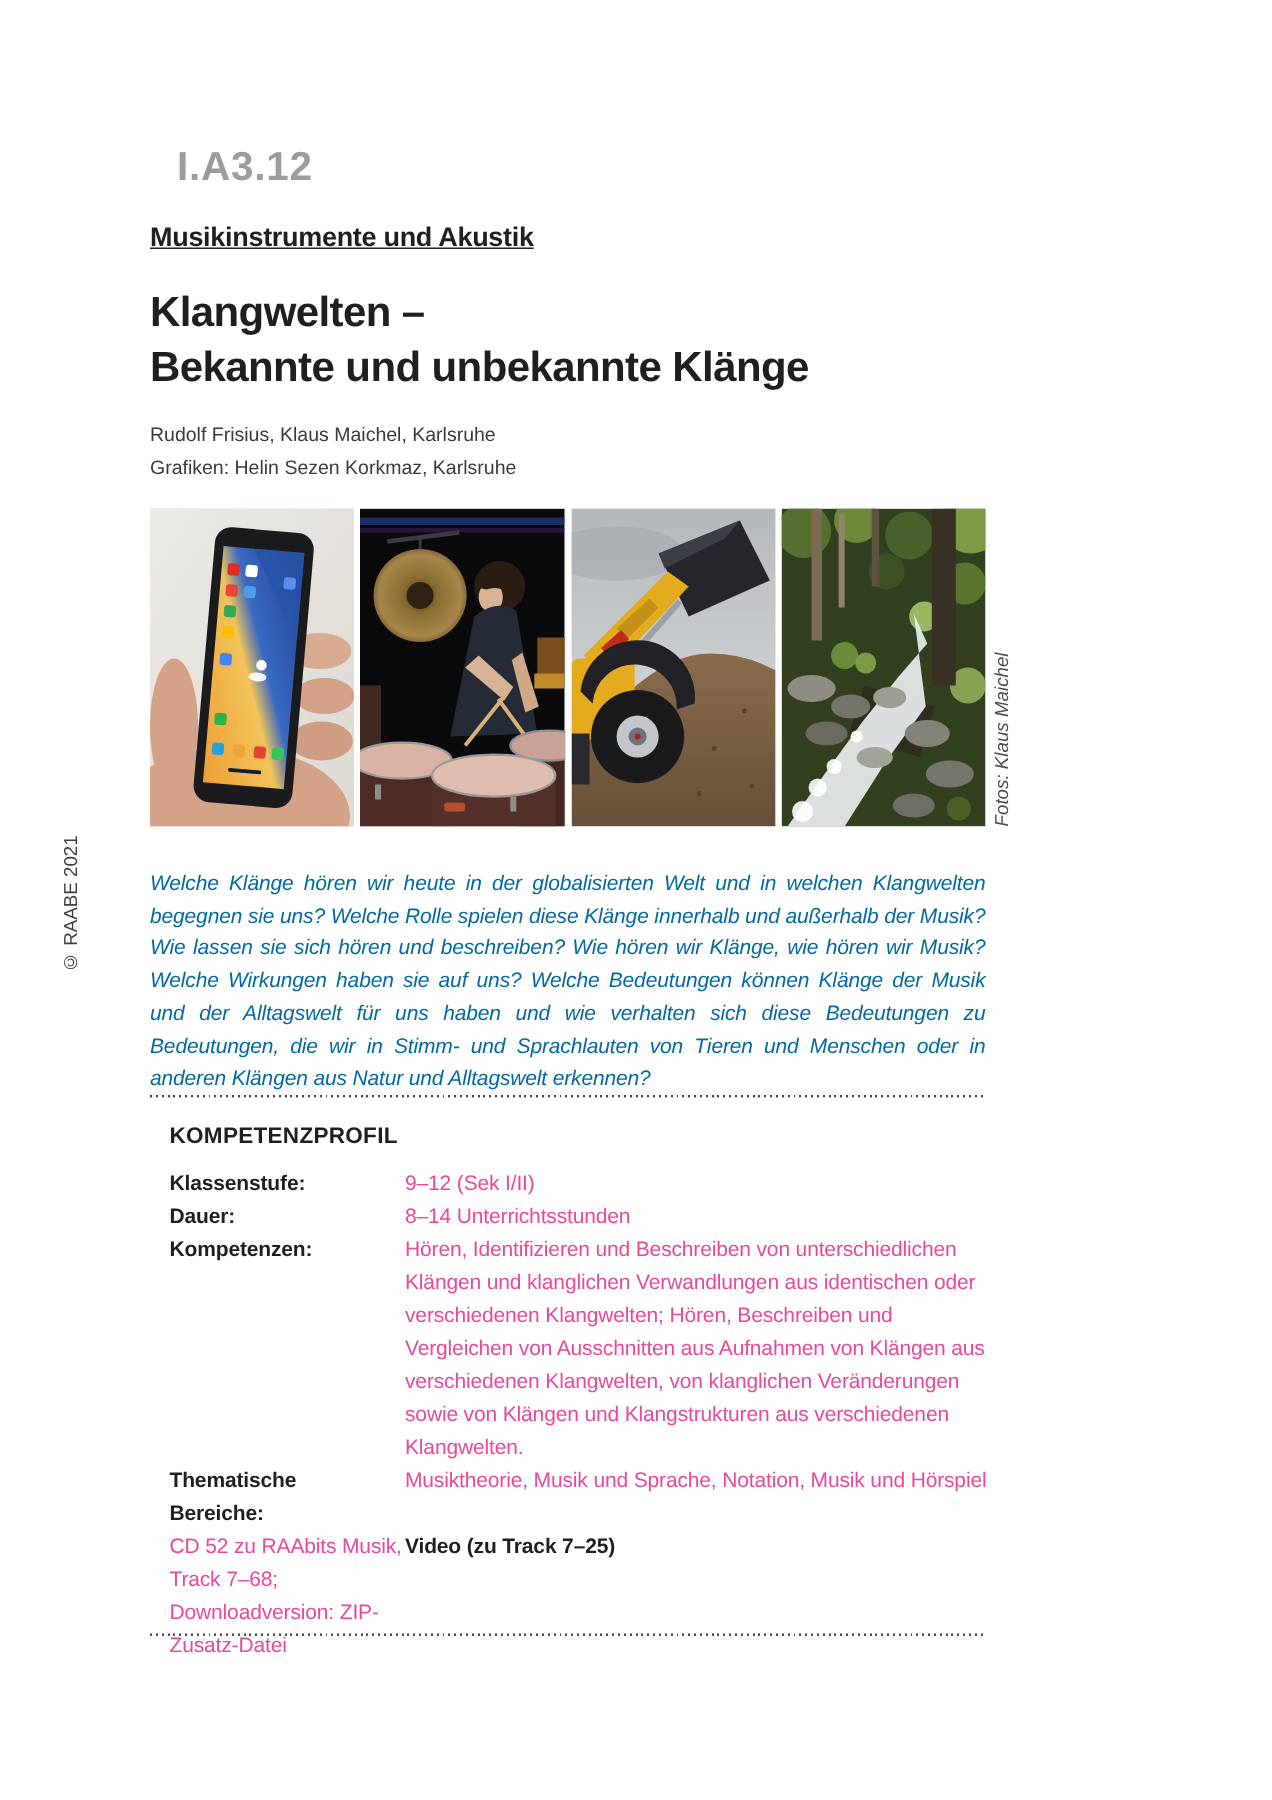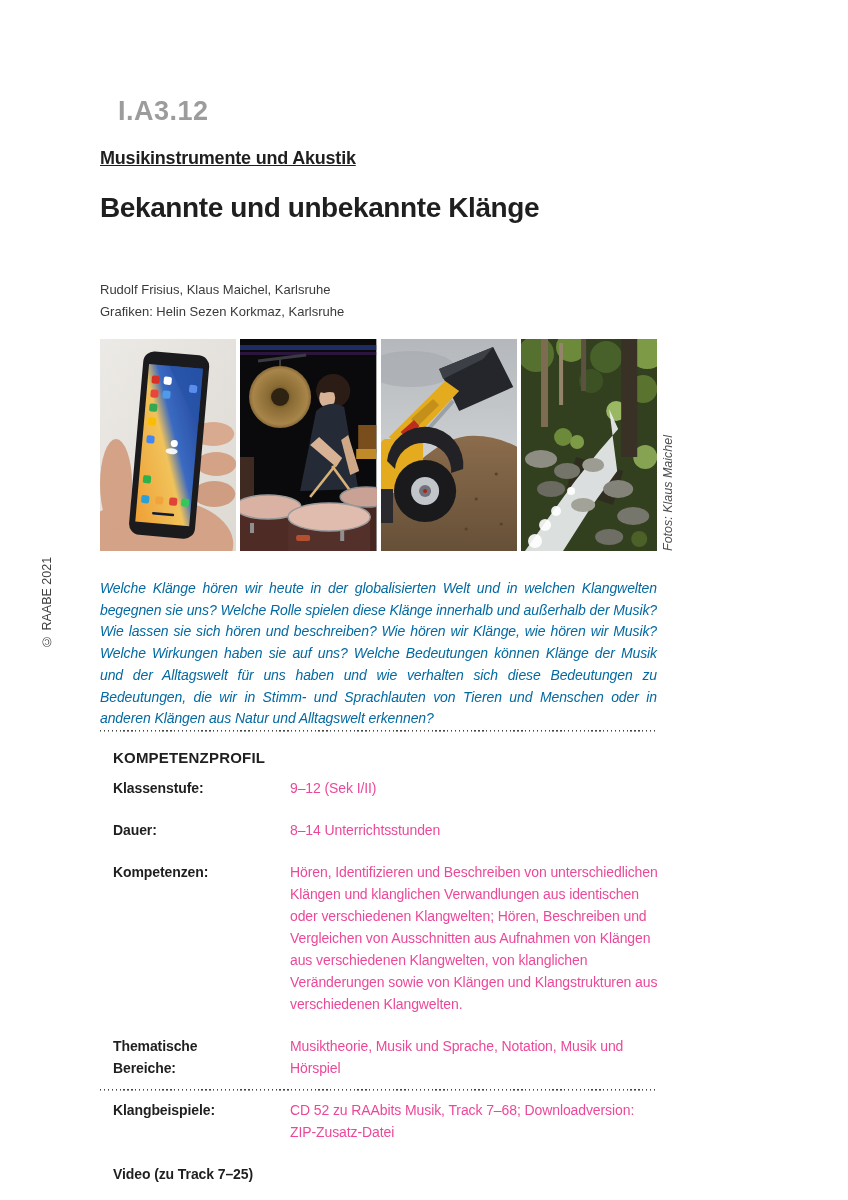--- a/index.html
+++ b/index.html
@@ -24,35 +24,36 @@
   .intro { left:100px; top:578px; width:557px; font-size:14px; line-height:21.7px; letter-spacing:-.1px; text-align:justify; color:#0369a1;font-style:italic; }
 
   .rule { left:100px; width:557px; height:2px;
           background-image:repeating-linear-gradient(to right,#454545 0 1.3px,transparent 1.3px 3.9px);
           background-repeat:repeat-x; background-size:auto 1.6px; background-position:0 30%; }
   .rule-top { top:730px; }
   .rule-bottom { top:1089px; }
 
   .kp-heading { left:113px; top:749px; font-size:15px; font-weight:bold; color:#1f1f1f; letter-spacing:.2px; }
   .kp-table { left:113px; top:777px; width:546px; display:grid; grid-template-columns:157px 1fr;
-              font-size:14px; line-height:22px; letter-spacing:-.1px;gap:20px; }
+              font-size:14px; line-height:22px; letter-spacing:-.1px; }
   .kp-label { font-weight:bold; color:#1f1f1f; padding-right:8px; }
   .kp-value { color:#ec4899; }
 </style>
 </head>
 <body>
 
 <div class="page">
 
   <div class="abs copyright vert">© RAABE 2021</div>
 
   <div class="abs doc-code">I.A3.12</div>
   <div class="abs series-title">Musikinstrumente und Akustik</div>
 
   <div class="abs main-title">
+    <div>Klangwelten –</div>
     <div>Bekannte und unbekannte Klänge</div>
   </div>
 
   <div class="abs authors">
     <div>Rudolf Frisius, Klaus Maichel, Karlsruhe</div>
     <div>Grafiken: Helin Sezen Korkmaz, Karlsruhe</div>
   </div>
 
   <div class="abs photo-strip">
 
@@ -230,21 +231,20 @@
 
     <div class="kp-label">Dauer:</div>
     <div class="kp-value">8–14 Unterrichtsstunden</div>
 
     <div class="kp-label">Kompetenzen:</div>
     <div class="kp-value">Hören, Identifizieren und Beschreiben von unterschiedlichen Klängen und klanglichen Verwandlungen aus identischen oder verschiedenen Klangwelten; Hören, Beschreiben und Vergleichen von Ausschnitten aus Aufnahmen von Klängen aus verschiedenen Klangwelten, von klanglichen Veränderungen sowie von Klängen und Klangstrukturen aus verschiedenen Klangwelten.</div>
 
     <div class="kp-label">Thematische Bereiche:</div>
     <div class="kp-value">Musiktheorie, Musik und Sprache, Notation, Musik und Hörspiel</div>
 
-    <div class="kp-label">Klangbeispiele:</div>
     <div class="kp-value">CD 52 zu RAAbits Musik, Track 7–68; Downloadversion: ZIP-Zusatz-Datei</div>
 
     <div class="kp-label">Video (zu Track 7–25)</div>
   </div>
 
   <div class="abs rule rule-bottom"></div>
 
 </div>
 
 </body></html>

